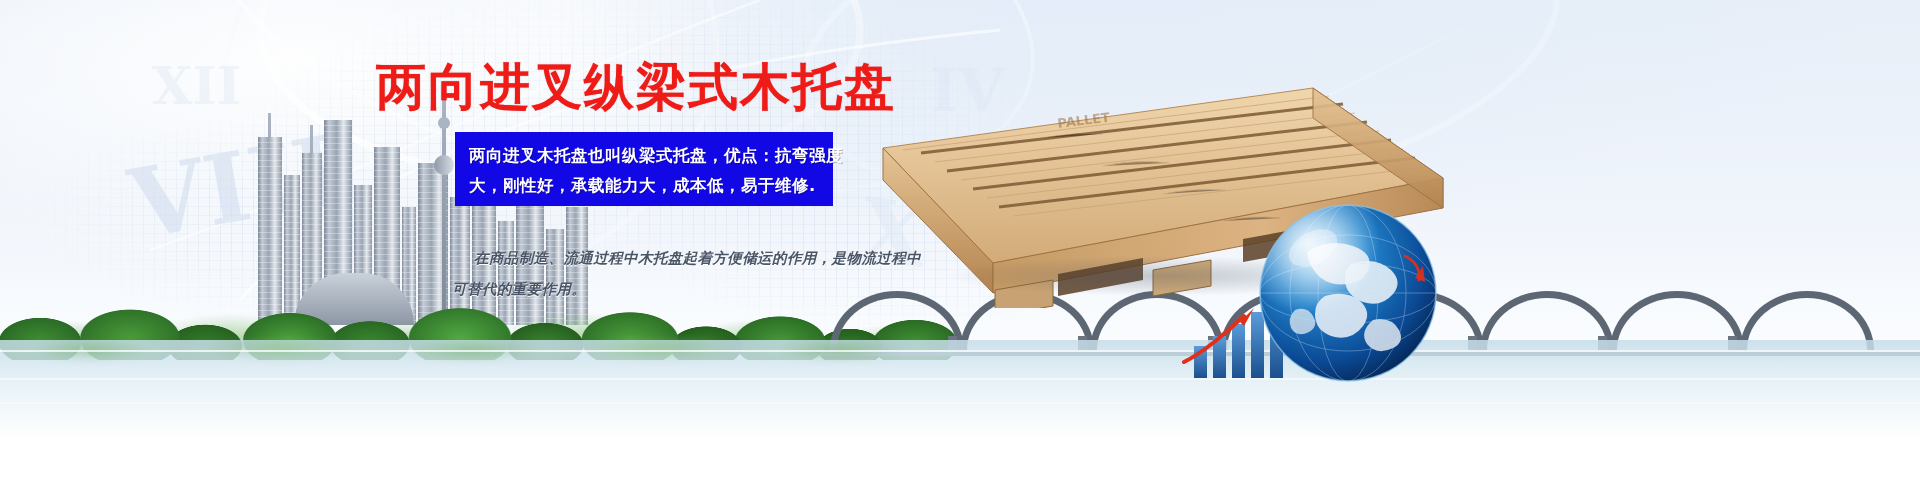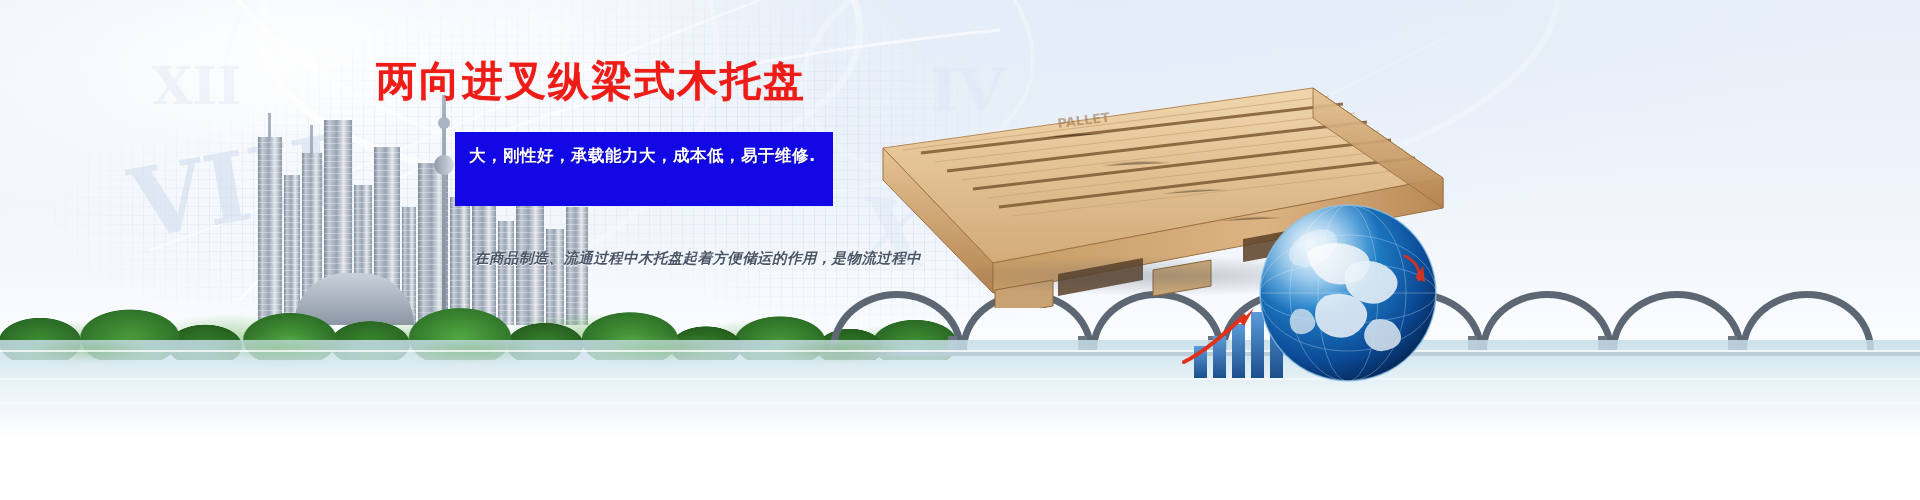--- a/index.html
+++ b/index.html
@@ -40,21 +40,21 @@
   
   .watermark{
     position:absolute;color:rgba(205,219,236,.55);font-family:"DejaVu Serif","Liberation Serif",serif;
     font-weight:700;line-height:1;user-select:none;
   }
 
   
   #headline{
     position:absolute;left:376px;top:54px;
     font-family:"DejaVu Sans","Liberation Sans",sans-serif;
-    font-size:41px;font-weight:700;letter-spacing:2px;color:#ef1b17;white-space:nowrap;
+    font-size:50px;font-weight:700;letter-spacing:2px;color:#ef1b17;white-space:nowrap;
     text-shadow:0 0 1px rgba(200,0,0,.55);
   }
 
   #callout{
     position:absolute;left:455px;top:132px;width:378px;height:74px;
     background:#1208e6;box-sizing:border-box;padding:9px 14px 0 14px;
   }
   #callout .line{
     color:#ffffff;font-size:16.5px;font-weight:700;line-height:30px;white-space:nowrap;
     letter-spacing:.5px;text-shadow:1px 1px 0 rgba(0,0,0,.25);
@@ -370,20 +370,22 @@
       <ellipse cx="58" cy="48" rx="26" ry="16" fill="#ffffff" opacity=".35" transform="rotate(-28 58 48)"></ellipse>
 
       <path d="M150,56 q16,8 14,24" fill="none" stroke="#e0301a" stroke-width="3" stroke-linecap="round" opacity=".9"></path>
       <polygon points="160,78 168,66 170,82" fill="#e0301a" opacity=".9"></polygon>
     </svg>
   </div>
 
   <div id="headline" class="nosel">两向进叉纵梁式木托盘</div>
 
   <div id="callout">
+    <div class="line">两向进叉木托盘也叫纵梁式托盘，优点：抗弯强度</div>
     <div class="line">大，刚性好，承载能力大，成本低，易于维修.</div>
   </div>
 
   <div id="bodycopy">
     <p class="indent">在商品制造、流通过程中木托盘起着方便储运的作用，是物流过程中</p>
+    <p>可替代的重要作用。</p>
   </div>
 
 </div>
 
 </body></html>

